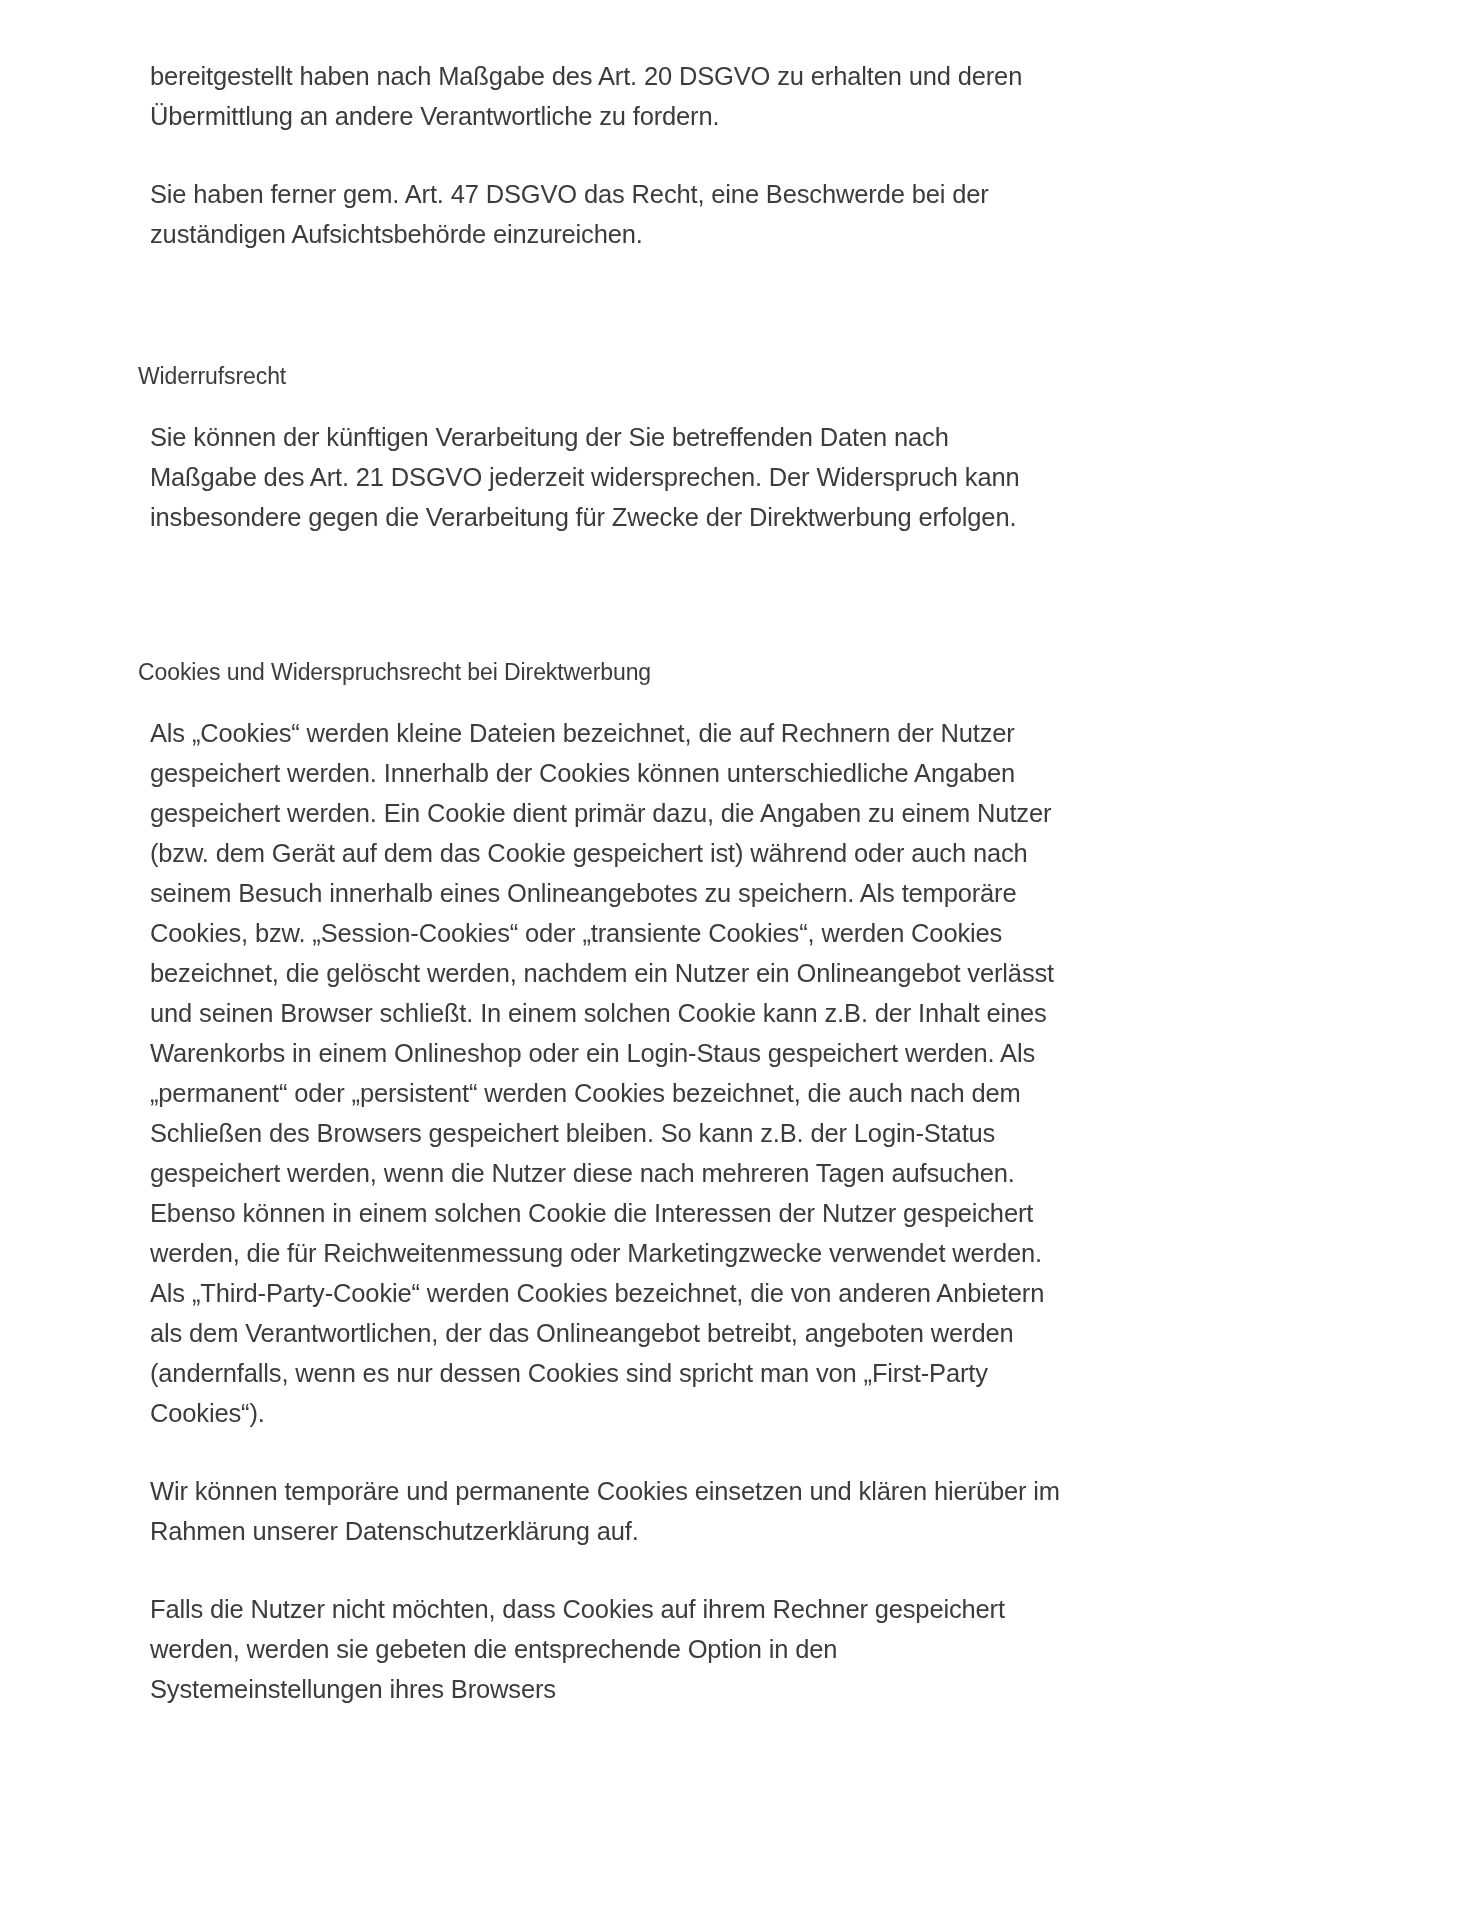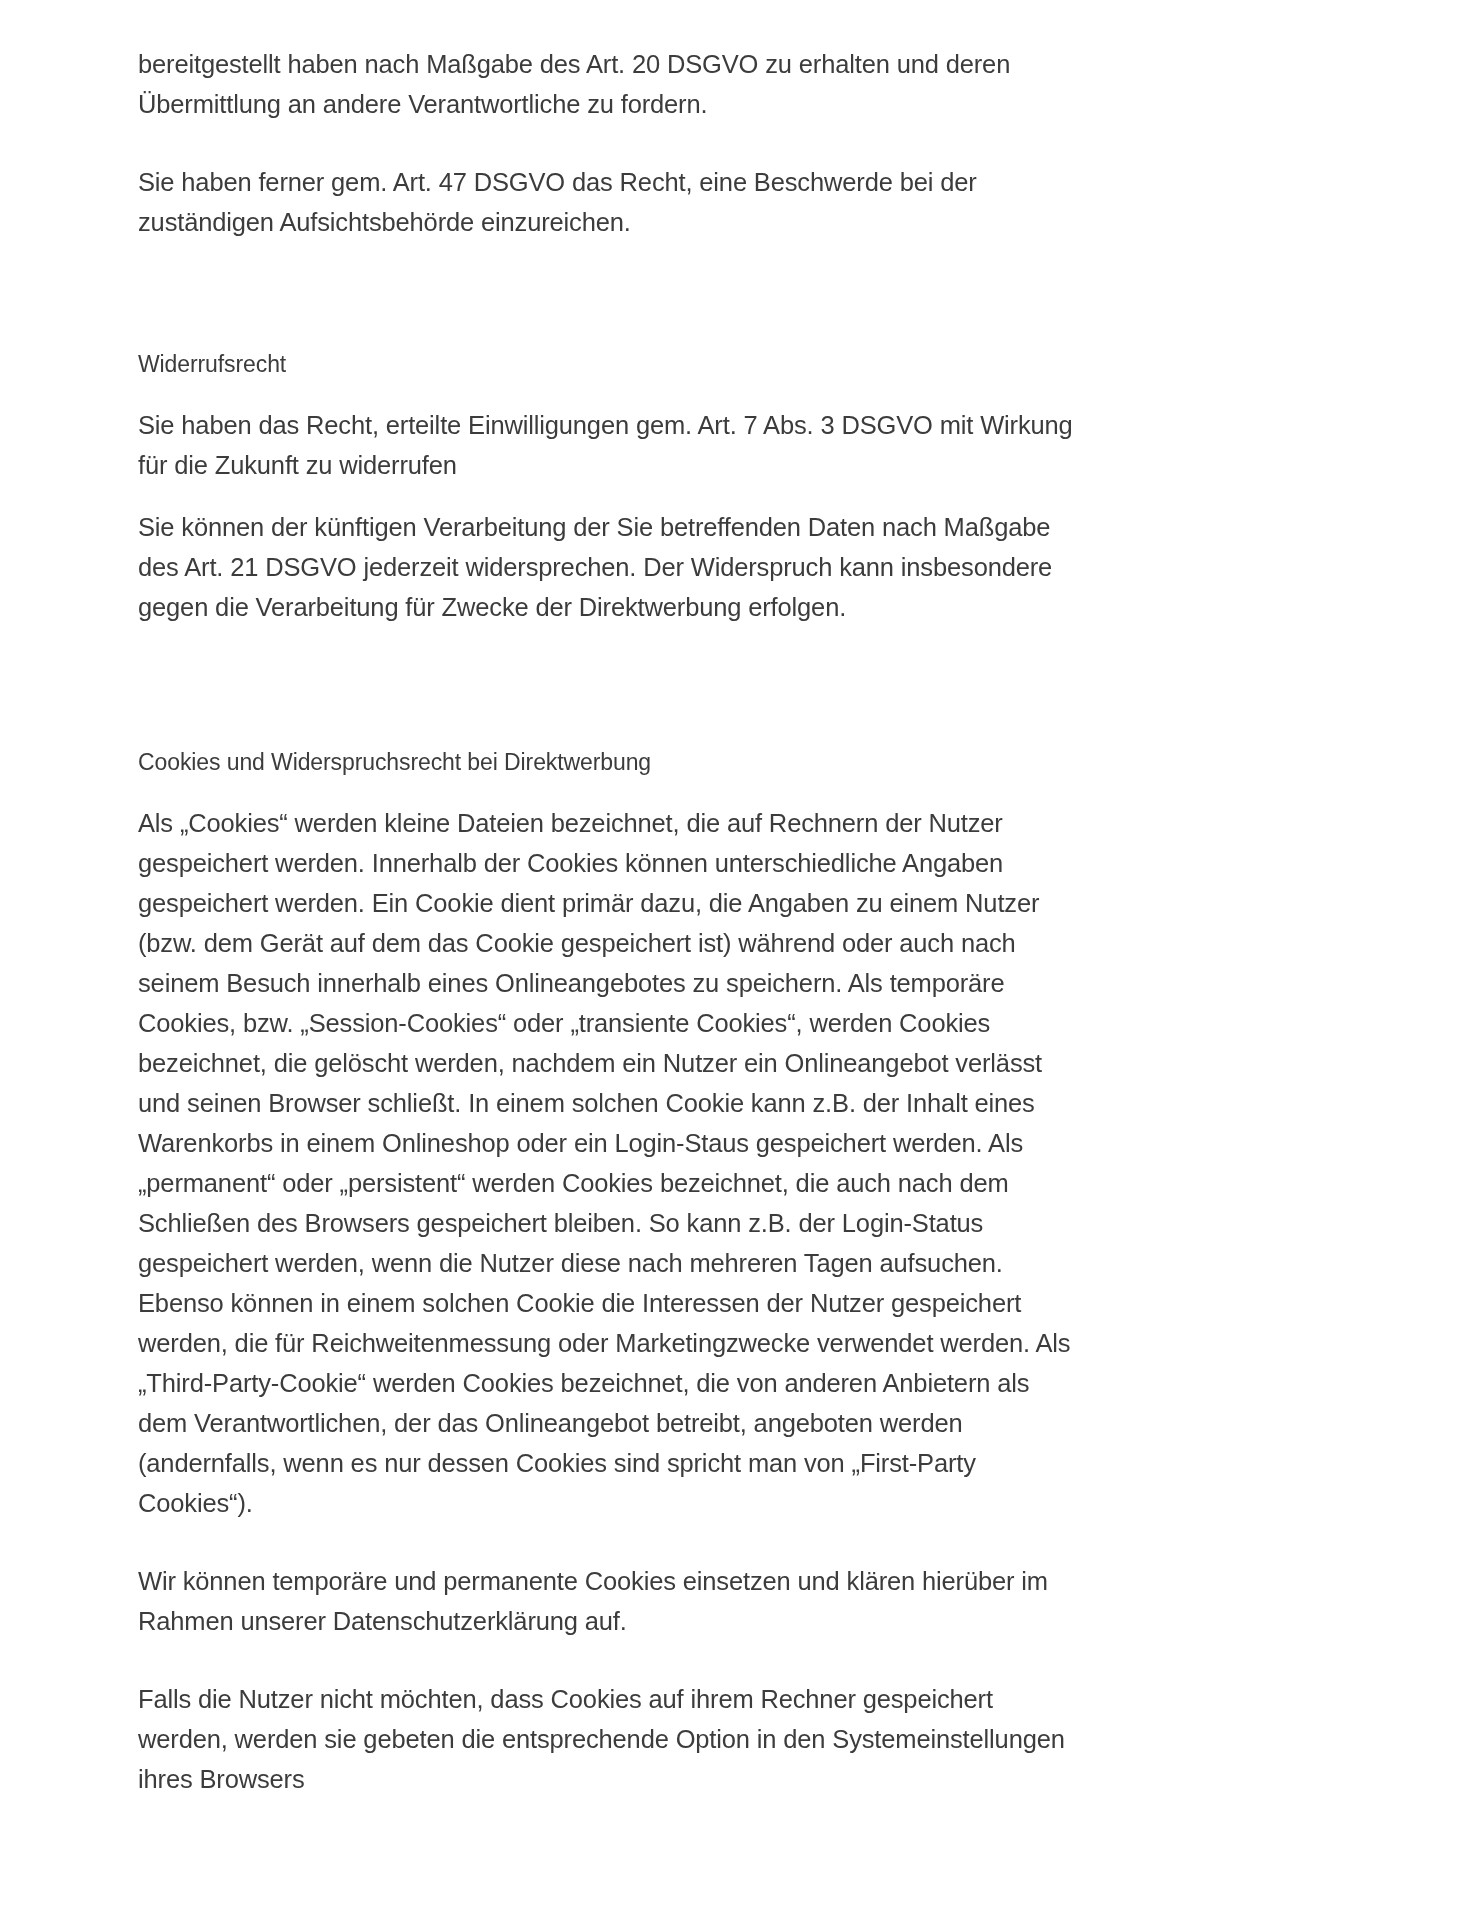--- a/index.html
+++ b/index.html
@@ -28,21 +28,21 @@
     position: absolute;
     left: 138px;
     top: 44px;
     width: 935px;
   }
   .para {
     font-size: 25.5px;
     line-height: 40px;
     color: #3c3c3c;
     letter-spacing: -0.15px;
-    margin: 0;
+    margin: 12px;
     font-weight: 400;
     text-align: left;
     word-spacing: 0px;
   }
   .heading {
     font-size: 23px;
     line-height: 38px;
     color: #3c3c3c;
     letter-spacing: -0.1px;
     margin: 0;
@@ -59,21 +59,20 @@
 
 <div id="page">
   <div id="content">
 
     <p class="para">bereitgestellt haben nach Maßgabe des Art. 20 DSGVO zu erhalten und deren Übermittlung an andere Verantwortliche zu fordern.</p>
 
     <p class="para gap-para">Sie haben ferner gem. Art. 47 DSGVO das Recht, eine Beschwerde bei der zuständigen Aufsichtsbehörde einzureichen.</p>
 
     <h2 class="heading gap-head">Widerrufsrecht</h2>
 
-    <p class="para gap-afterh">Sie haben das Recht, erteilte Einwilligungen gem. Art. 7 Abs. 3 DSGVO mit Wirkung für die Zukunft zu widerrufen</p>
 
 
     <p class="para gap-afterh">Sie können der künftigen Verarbeitung der Sie betreffenden Daten nach Maßgabe des Art. 21 DSGVO jederzeit widersprechen. Der Widerspruch kann insbesondere gegen die Verarbeitung für Zwecke der Direktwerbung erfolgen.</p>
 
     <h2 class="heading gap-big">Cookies und Widerspruchsrecht bei Direktwerbung</h2>
 
     <p class="para gap-afterh">Als „Cookies“ werden kleine Dateien bezeichnet, die auf Rechnern der Nutzer gespeichert werden. Innerhalb der Cookies können unterschiedliche Angaben gespeichert werden. Ein Cookie dient primär dazu, die Angaben zu einem Nutzer (bzw. dem Gerät auf dem das Cookie gespeichert ist) während oder auch nach seinem Besuch innerhalb eines Onlineangebotes zu speichern. Als temporäre Cookies, bzw. „Session-Cookies“ oder „transiente Cookies“, werden Cookies bezeichnet, die gelöscht werden, nachdem ein Nutzer ein Onlineangebot verlässt und seinen Browser schließt. In einem solchen Cookie kann z.B. der Inhalt eines Warenkorbs in einem Onlineshop oder ein Login-Staus gespeichert werden. Als „permanent“ oder „persistent“ werden Cookies bezeichnet, die auch nach dem Schließen des Browsers gespeichert bleiben. So kann z.B. der Login-Status gespeichert werden, wenn die Nutzer diese nach mehreren Tagen aufsuchen. Ebenso können in einem solchen Cookie die Interessen der Nutzer gespeichert werden, die für Reichweitenmessung oder Marketingzwecke verwendet werden. Als „Third-Party-Cookie“ werden Cookies bezeichnet, die von anderen Anbietern als dem Verantwortlichen, der das Onlineangebot betreibt, angeboten werden (andernfalls, wenn es nur dessen Cookies sind spricht man von „First-Party Cookies“).</p>
 
     <p class="para gap-para">Wir können temporäre und permanente Cookies einsetzen und klären hierüber im Rahmen unserer Datenschutzerklärung auf.</p>
 

